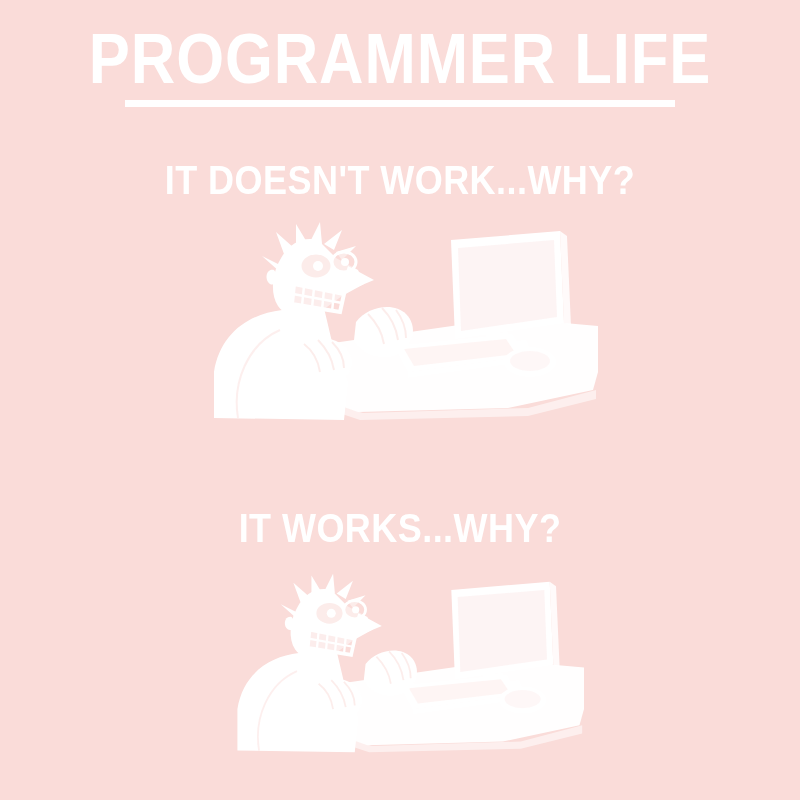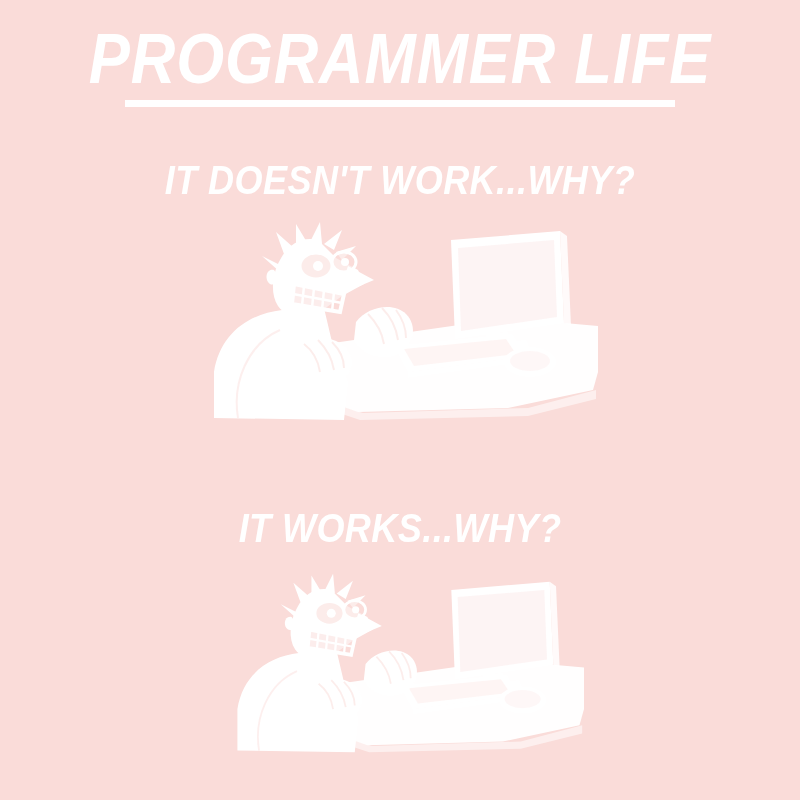--- a/index.html
+++ b/index.html
@@ -14,21 +14,20 @@
     overflow: hidden;
     font-family: "Liberation Sans", sans-serif;
     -webkit-font-smoothing: antialiased;
   }
 
   #meme {
     position: relative;
     width: 700px;
     height: 800px;
     background: #FADCD9;
-    font-style: italic;
   }
 
   
   .title-block {
     position: absolute;
     left: 0;
     top: 28px;
     width: 800px;
     text-align: center;
   }

